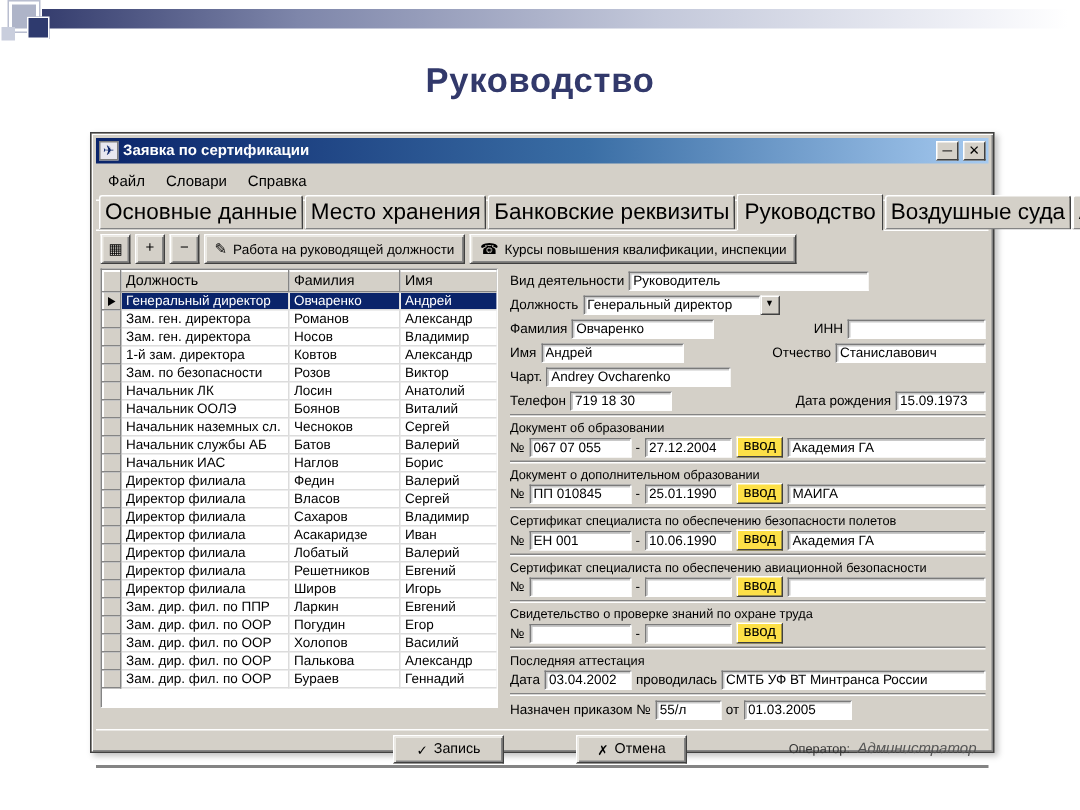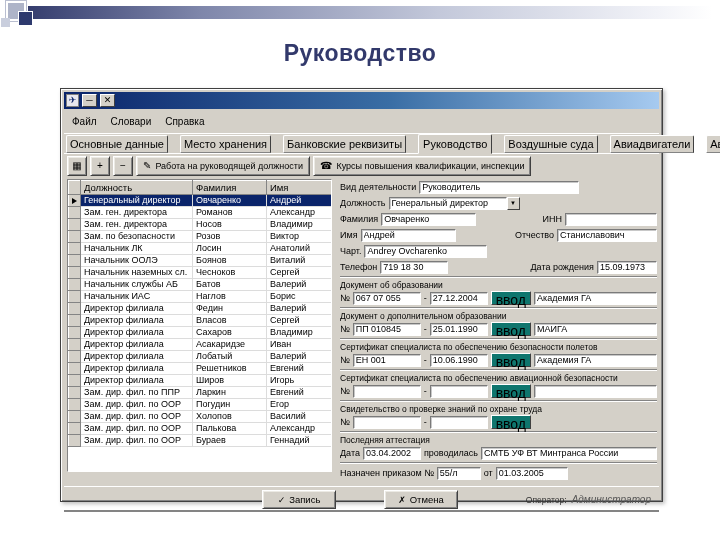--- a/index.html
+++ b/index.html
@@ -19,22 +19,22 @@
     border:1px solid #404040; box-shadow: inset 1px 1px 0 #fff, inset -1px -1px 0 #848484, 2px 2px 4px rgba(0,0,0,0.25);
     padding:3px; font-size:10px; }
   .titlebar { height:17px; background:linear-gradient(90deg,#0a246a,#3a6ea5 55%,#a6caf0); display:flex; align-items:center; gap:3px; padding:0 2px; }
   .win-icon { width:13px; height:13px; background:#e8e8f0; border:1px solid #808080; font-size:9px; line-height:11px; text-align:center; color:#0a246a; }
   .title-text { color:#fff; font-weight:bold; font-size:10px; flex:1; white-space:nowrap; overflow:hidden; }
   .wbtn { width:15px; height:13px; font-size:9px; line-height:11px; text-align:center; cursor:default;
     background:#d4d0c8; border:1px solid; border-color:#fff #404040 #404040 #fff; }
   .menubar { height:16px; display:flex; align-items:center; padding:12px 1px; border-bottom:1px solid #fff; }
   .menu-item { padding:1px 7px; }
   .tabbar { height:19px; display:flex; align-items:flex-end; padding:2px 2px 0 2px; }
-  .tab { padding:2px 3px; font-size:11px; white-space:nowrap; background:#d4d0c8;
-    border:1px solid; border-color:#fff #404040 #848484 #fff; border-radius:2px 2px 0 0; margin-right:12px;text-align:right; }
+  .tab { padding:2px 3px; font-size:15px; white-space:nowrap; background:#d4d0c8;
+    border:1px solid; border-color:#fff #404040 #848484 #fff; border-radius:2px 2px 0 0; margin-right:1px;text-align:right; }
   .tab.active { border-bottom-color:#d4d0c8; padding:3px 4px; position:relative; top:1px; z-index:2; }
   .toolbar { height:24px; display:flex; align-items:center; gap:3px; padding:1px 3px; border-top:1px solid #fff; }
   .tbtn { height:20px; display:flex; align-items:center; gap:4px; padding:0 6px; font-size:9px; background:#d4d0c8;
     border:1px solid; border-color:#fff #404040 #404040 #fff; box-shadow:inset 1px 1px 0 #eceae4, inset -1px -1px 0 #848484; }
   .tbtn.sm { width:20px; justify-content:center; padding:0; }
   .tico { font-size:10px; }
 
   
   .main { position:relative; height:308px; }
   .grid-wrap { position:absolute; left:3px; top:2px; width:265px; height:293px; background:#fff;
@@ -54,21 +54,21 @@
   .frow { display:flex; align-items:center; gap:3px; margin-bottom:2px; height:14px; }
   .lbl { font-size:9px; white-space:nowrap; }
   .inp { height:13px; font-size:9px; font-family:inherit; background:#fff; padding:0 2px;
     border:1px solid; border-color:#7a7a7a #fff #fff #7a7a7a; box-shadow:inset 1px 1px 0 #c8c8c8; }
   .combo { display:flex; align-items:center; }
   .drop { width:13px; height:13px; font-size:6px; line-height:11px; text-align:center; background:#d4d0c8;
     border:1px solid; border-color:#fff #404040 #404040 #fff; }
   .push-right { margin-left:auto; }
   .sep { height:2px; border-top:1px solid #848484; border-bottom:1px solid #fff; margin:2px 0; }
   .doc-title { font-size:8.5px; white-space:nowrap; overflow:hidden; margin-bottom:1px; color:#000; }
-  .enter-btn { height:14px; padding:0 4px; font-size:14px; background:#0f766e;
+  .enter-btn { height:14px; padding:0 4px; font-size:10px; background:#fde047;
     border:1px solid; border-color:#fff #404040 #404040 #fff; }
   .w-activity { width:160px; } .w-combo { width:118px; } .w-fam { width:95px; } .w-inn { width:92px; }
   .w-name { width:95px; } .w-otch { width:100px; } .w-lat { width:123px; } .w-phone { width:68px; }
   .w-birth { width:60px; } .w-docnum { width:68px; } .w-docdate { width:58px; } .doc-org { flex:1; }
   .w-attdate { width:58px; } .w-attby { flex:1; } .w-ordnum { width:44px; } .w-orddate { width:72px; }
 
   
   .winfooter { height:26px; display:flex; align-items:center; padding:0 8px;
     border-top:1px solid #fff; box-shadow:0 -2px 0 #848484 inset; margin-top:1px; }
   .btn-big { width:74px; height:19px; display:flex; align-items:center; justify-content:center; gap:4px;
@@ -87,20 +87,21 @@
 <div class="deco-bar"></div>
 <div class="sq-a"></div>
 <div class="sq-b"></div>
 <div class="sq-c"></div>
 <div class="slide-title">Руководство</div>
 
 <div class="win">
 
   <div class="titlebar">
     <span class="win-icon">✈</span>
+    <span class="title-text">Заявка по сертификации</span>
     <span class="wbtn">─</span>
     <span class="wbtn">✕</span>
   </div>
 
   <div class="menubar">
 
   <span class="menu-item">Файл</span>
       <span class="menu-item">Словари</span>
       <span class="menu-item">Справка</span>
     </div>
@@ -171,20 +172,26 @@
               <td>Александр</td>
             </tr>
 
             <tr class="grid-row">
               <td class="gutter"></td>
               <td>Зам. ген. директора</td>
               <td>Носов</td>
               <td>Владимир</td>
             </tr>
 
+            <tr class="grid-row">
+              <td class="gutter"></td>
+              <td>1-й зам. директора</td>
+              <td>Ковтов</td>
+              <td>Александр</td>
+            </tr>
 
             <tr class="grid-row">
               <td class="gutter"></td>
               <td>Зам. по безопасности</td>
               <td>Розов</td>
               <td>Виктор</td>
             </tr>
 
             <tr class="grid-row">
               <td class="gutter"></td>

